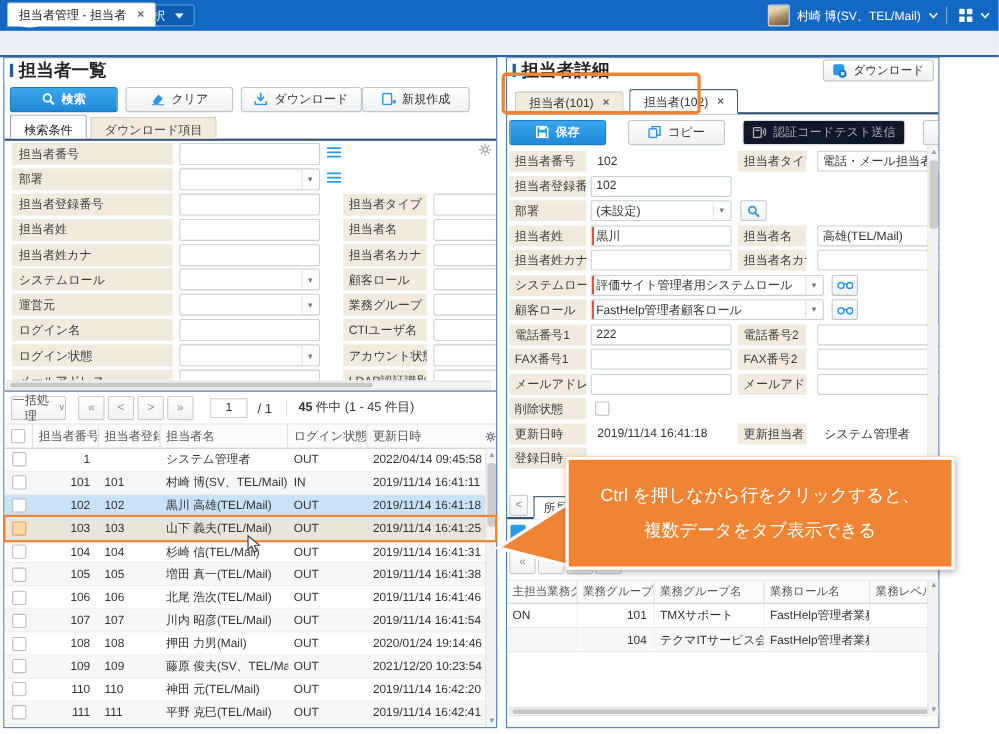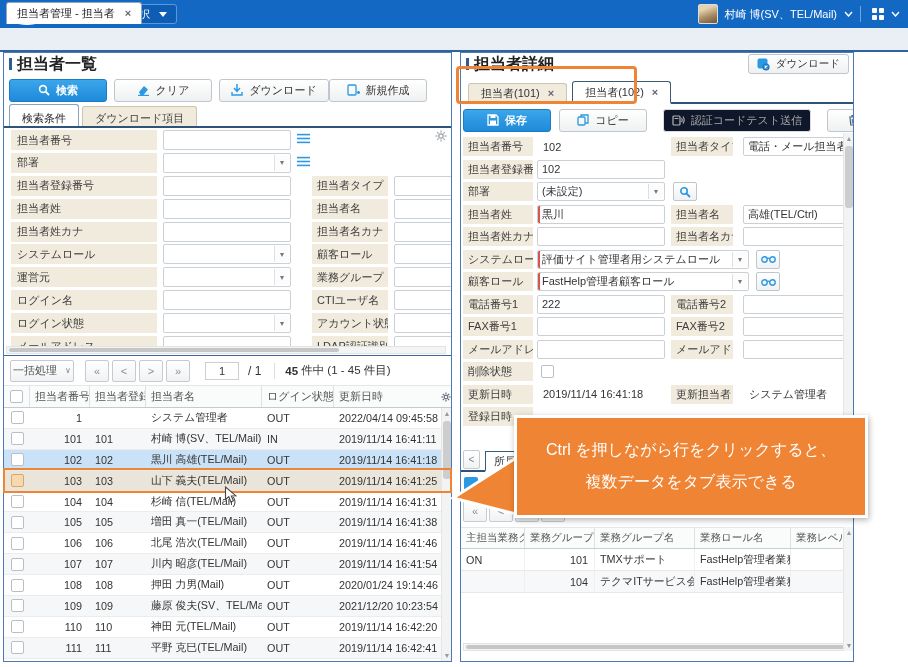--- a/index.html
+++ b/index.html
@@ -371,21 +371,21 @@
           <span class="sf-rlabel">LDAP認証識別名</span>
           <span class="ctrl sf-rctrl"></span>
         </div>
       </div>
 
     <div class="hscroll">
         <div class="thumb"></div>
       </div>
 
     <div class="pager">
-      <button class="pbtn" style="width:64px;gap:5px">
+      <button class="pbtn" style="width:50px;gap:5px">
           <span style="color:#555">一括処理</span>
           <span class="caret-t">∨</span>
         </button>
       <button class="pbtn" style="margin-left:8px">«</button>
       <button class="pbtn">&lt;</button>
       <button class="pbtn">&gt;</button>
       <button class="pbtn">»</button>
       <span class="page-input">1</span>
       <span style="margin-left:6px">/ 1</span>
       <span class="count">
@@ -590,21 +590,21 @@
 
     <div class="r-toolbar">
       <button class="btn primary" style="width:88px">
         <svg width="12" height="12" viewBox="0 0 12 12">
             <path d="M1,1 L9,1 L11,3 L11,11 L1,11 Z" fill="none" stroke="#fff" stroke-width="1.3"></path>
             <rect x="3" y="6.5" width="6" height="4.5" fill="#fff"></rect>
             <rect x="3.5" y="1" width="5" height="3" fill="#fff"></rect>
           </svg>
         <span>保存</span>
       </button>
-      <button class="btn" style="width:88px;margin-left:8px">
+      <button class="btn" style="width:88px;margin-left:20px">
         <svg width="12" height="12" viewBox="0 0 12 12">
             <rect x="1" y="3" width="7" height="8" rx="1" fill="none" stroke="#2b99e3" stroke-width="1.3"></rect>
             <path d="M4,3 L4,1 L11,1 L11,9 L8,9" fill="none" stroke="#2b99e3" stroke-width="1.3"></path>
           </svg>
         <span>コピー</span>
       </button>
       <button class="btn disabled" style="width:148px;margin-left:16px">
         <svg width="13" height="12" viewBox="0 0 13 12">
             <rect x="1" y="2" width="7" height="9" rx="1" fill="none" stroke="#b5b5b5" stroke-width="1.2"></rect>
             <line x1="2.5" y1="4.5" x2="6.5" y2="4.5" stroke="#b5b5b5" stroke-width="1"></line>
@@ -647,21 +647,21 @@
             <svg width="12" height="12" viewBox="0 0 12 12">
               <circle cx="5" cy="5" r="3.2" fill="none" stroke="#2b99e3" stroke-width="1.6"></circle>
               <line x1="7.5" y1="7.5" x2="11" y2="11" stroke="#2b99e3" stroke-width="1.8"></line>
             </svg>
           </span>
       </div>
       <div class="fr">
         <span class="flab">担当者姓</span>
         <span class="fc inp req">黒川</span>
         <span class="flab2">担当者名</span>
-        <span class="fc2 inp">高雄(TEL/Ctrl)</span>
+        <span class="fc2 inp">高雄(TEL/Mail)</span>
       </div>
       <div class="fr">
         <span class="flab">担当者姓カナ</span>
         <span class="fc inp"></span>
         <span class="flab2">担当者名カナ</span>
         <span class="fc2 inp"></span>
       </div>
       <div class="fr">
         <span class="flab">システムロール</span>
         <span class="fc inp sel wide req">

